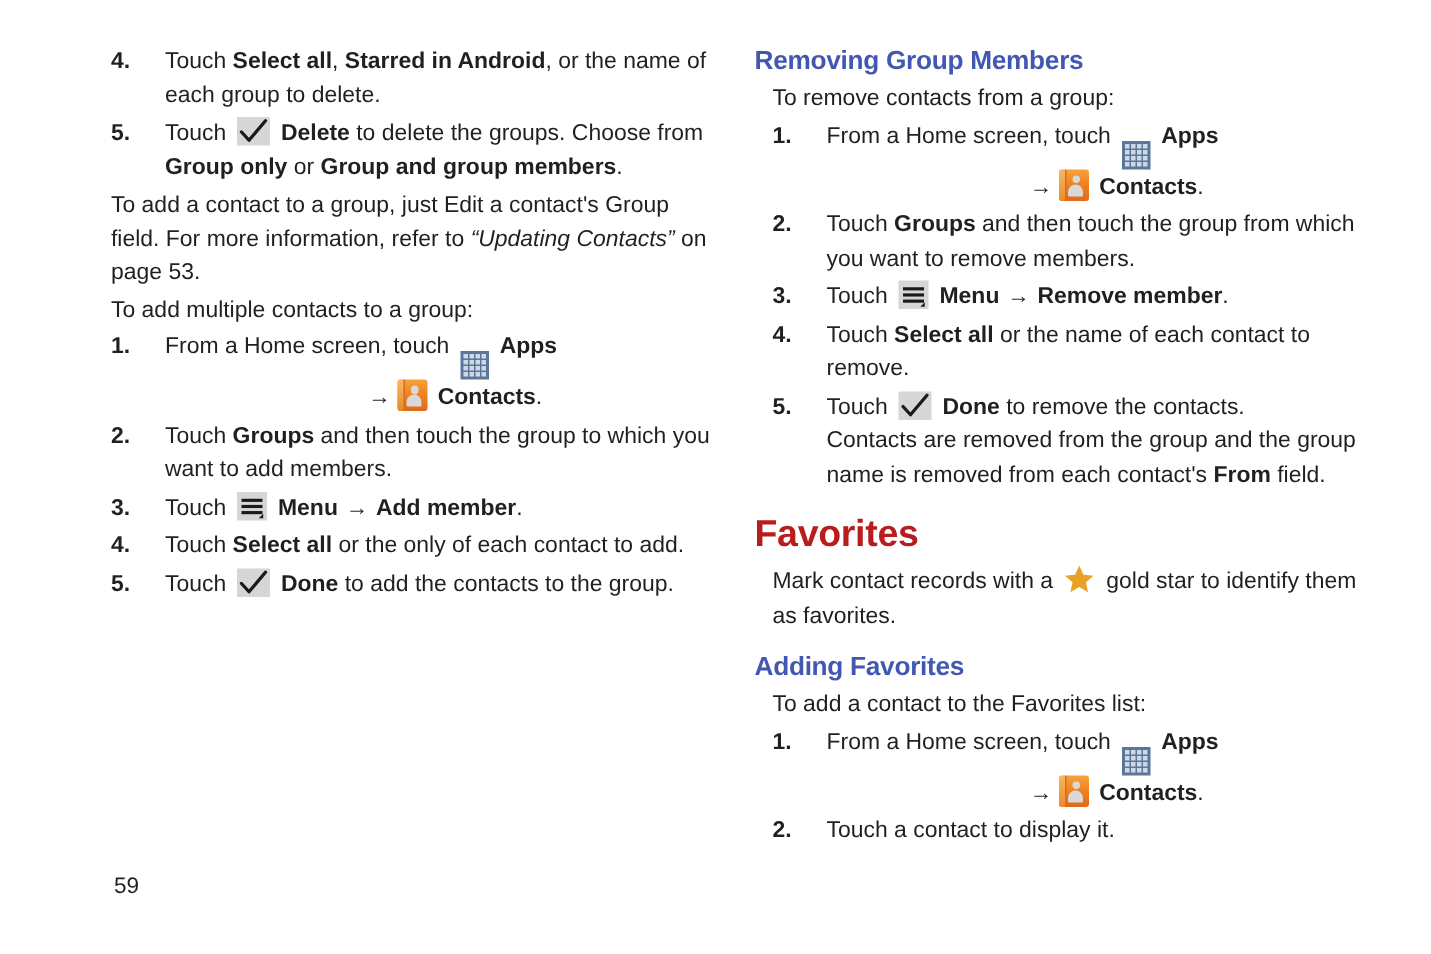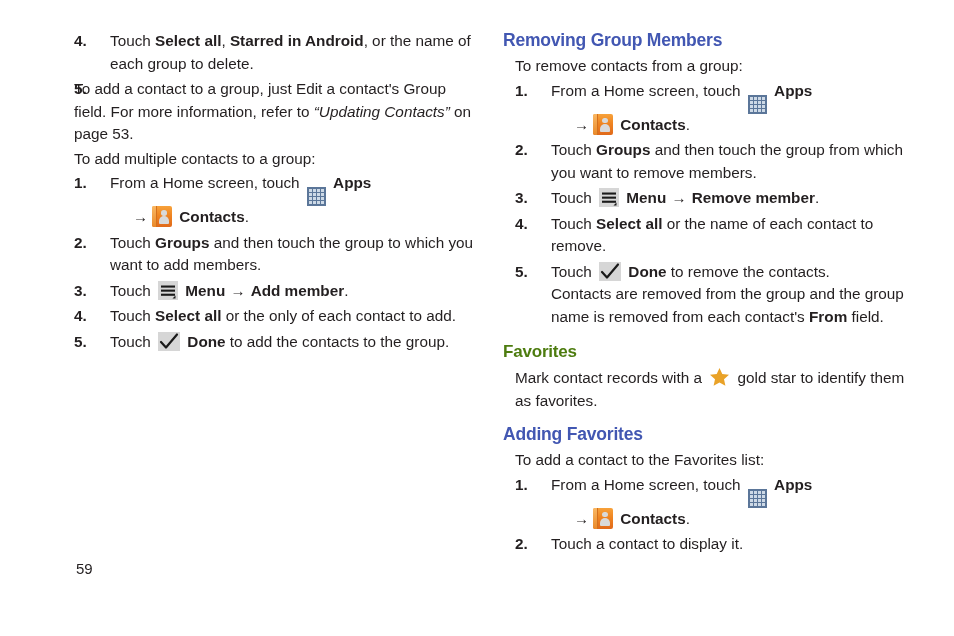--- a/index.html
+++ b/index.html
@@ -23,23 +23,23 @@
   .col {
     position: absolute;
     top: 28px;
     width: 412px;
   }
   .col-left  { left: 62px; }
   .col-right { left: 503px; }
 
   
   .h1 {
-    font-size: 17px;
+    font-size: 25px;
     font-weight: bold;
-    color: #4d7c0f;
+    color: #b91c1c;
     letter-spacing: -0.2px;
     margin: 14px 0 6px 0;
     line-height: 1.12;
   }
   .h2 {
     font-size: 17.5px;
     font-weight: bold;
     color: #4257b2;
     letter-spacing: -0.2px;
     margin: 12px 0 5px 0;
@@ -76,20 +76,21 @@
     text-align: left;
     font-weight: bold;
     font-size: 15.3px;
   }
   .contline {
     display: block;
   }
   .indent-arrow {
     display: block;
     padding-left: 22px;
+    text-align: center;
   }
 
   b, .b { font-weight: bold; }
   .it { font-style: italic; margin-top: 40px; }
 
   .arrow {
     font-weight: bold;
     font-size: 15px;
     padding: 0 1px;
   }
@@ -183,34 +184,36 @@
     width: 21px;
     height: 20px;
     vertical-align: -4px;
   }
   .ico-star svg { display: block; }
 
   
   .page-number {
     position: absolute;
     left: 76px;
-    top: 560px;
+    top: 582px;
     font-size: 15px;
     color: #231f20;
   }
 </style>
 </head>
 <body>
 
 <div class="page">
 
   <div class="col col-left">
     <ol class="steps">
         <li><span class="num">4.</span><span><span>Touch </span><b>Select all</b><span>, </span><b>Starred in Android</b><span>, or the name of each group to delete.</span></span></li>
-        <li><span class="num">5.</span></li>
+        <li><span class="num">5.</span><span><span>Touch </span><span class="ico ico-check"><svg width="22" height="19" viewBox="0 0 22 19">
+                <path d="M3 10 L8 15.5 L19 2.5" fill="none" stroke="#1a1a1a" stroke-width="2.2" stroke-linecap="round" stroke-linejoin="round"></path>
+              </svg></span> <b>Delete</b><span> to delete the groups. Choose from </span><b>Group only</b><span> or </span><b>Group and group members</b><span>.</span></span></li>
       </ol>
 
 
     <p class="para"><span>To add a contact to a group, just Edit a contact's Group field. For more information, refer to </span><span class="it">“Updating Contacts”</span><span> on page 53.</span></p>
 
     <p class="para">To add multiple contacts to a group:</p>
 
     <ol class="steps">
         <li><span class="num">1.</span><span><span>From a Home screen, touch </span><span class="ico ico-apps"><span class="grid">
                 <i></i>

